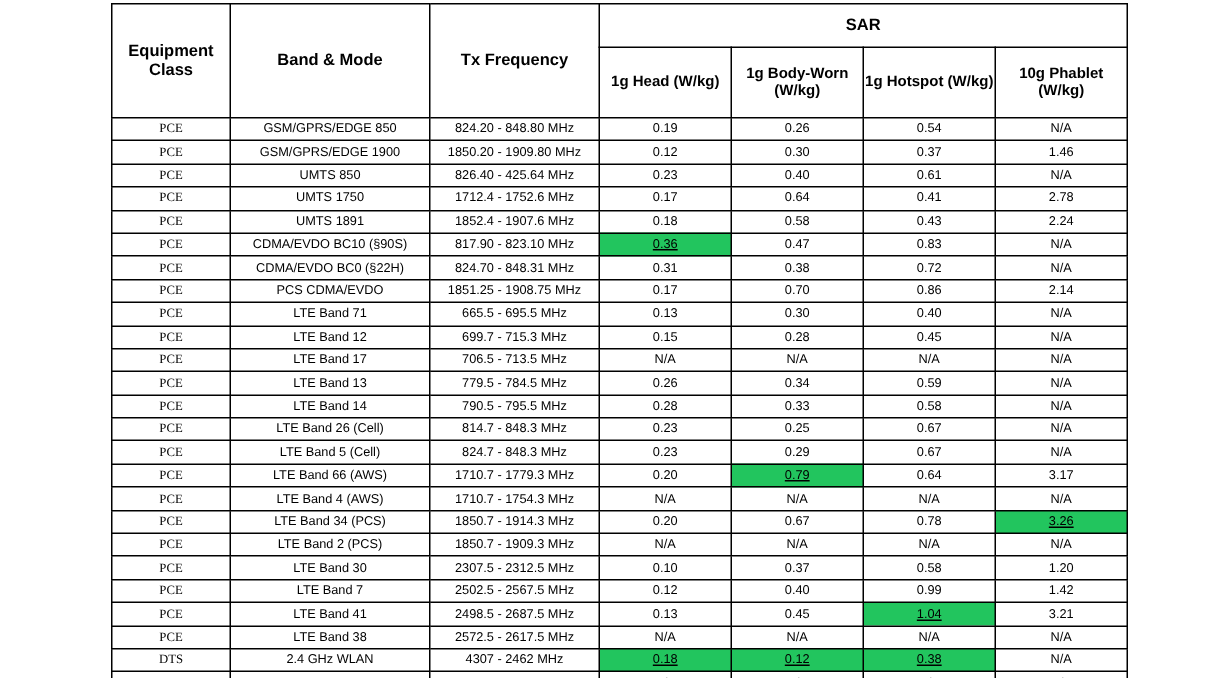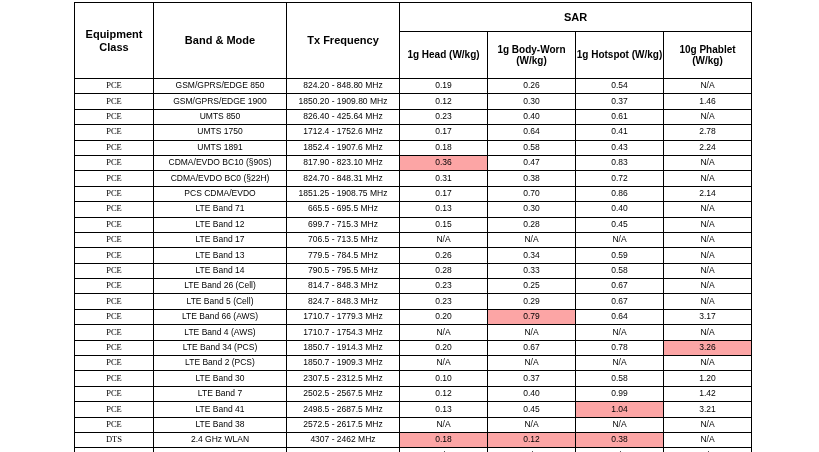--- a/index.html
+++ b/index.html
@@ -47,21 +47,22 @@
   .th-band { width: 132px; }
   .th-freq { width: 112px; }
   .th-sar-group { height: 28px; }
   .th-sub { height: 46px; width: 89px; font-weight: bold; font-size: 10px; padding: 2px 3px; }
   tbody td { height: 14.4px; font-size: 8.5px; }
   td.col-eq { width: 78px; font-family: Liberation Serif, serif; }
   td.col-band { width: 132px; }
   td.col-freq { width: 112px; margin-top: 41px; }
   td.col-sar { width: 89px; }
   .hl {
-    background: #fca5a5;
+    background: #22c55e;
+    text-decoration: underline;
   }
 </style>
 </head>
 <body>
 
 <div class="page">
   <table class="sar-table">
     <thead>
       <tr>
         <th class="th-eq" rowspan="2">Equipment Class</th>

